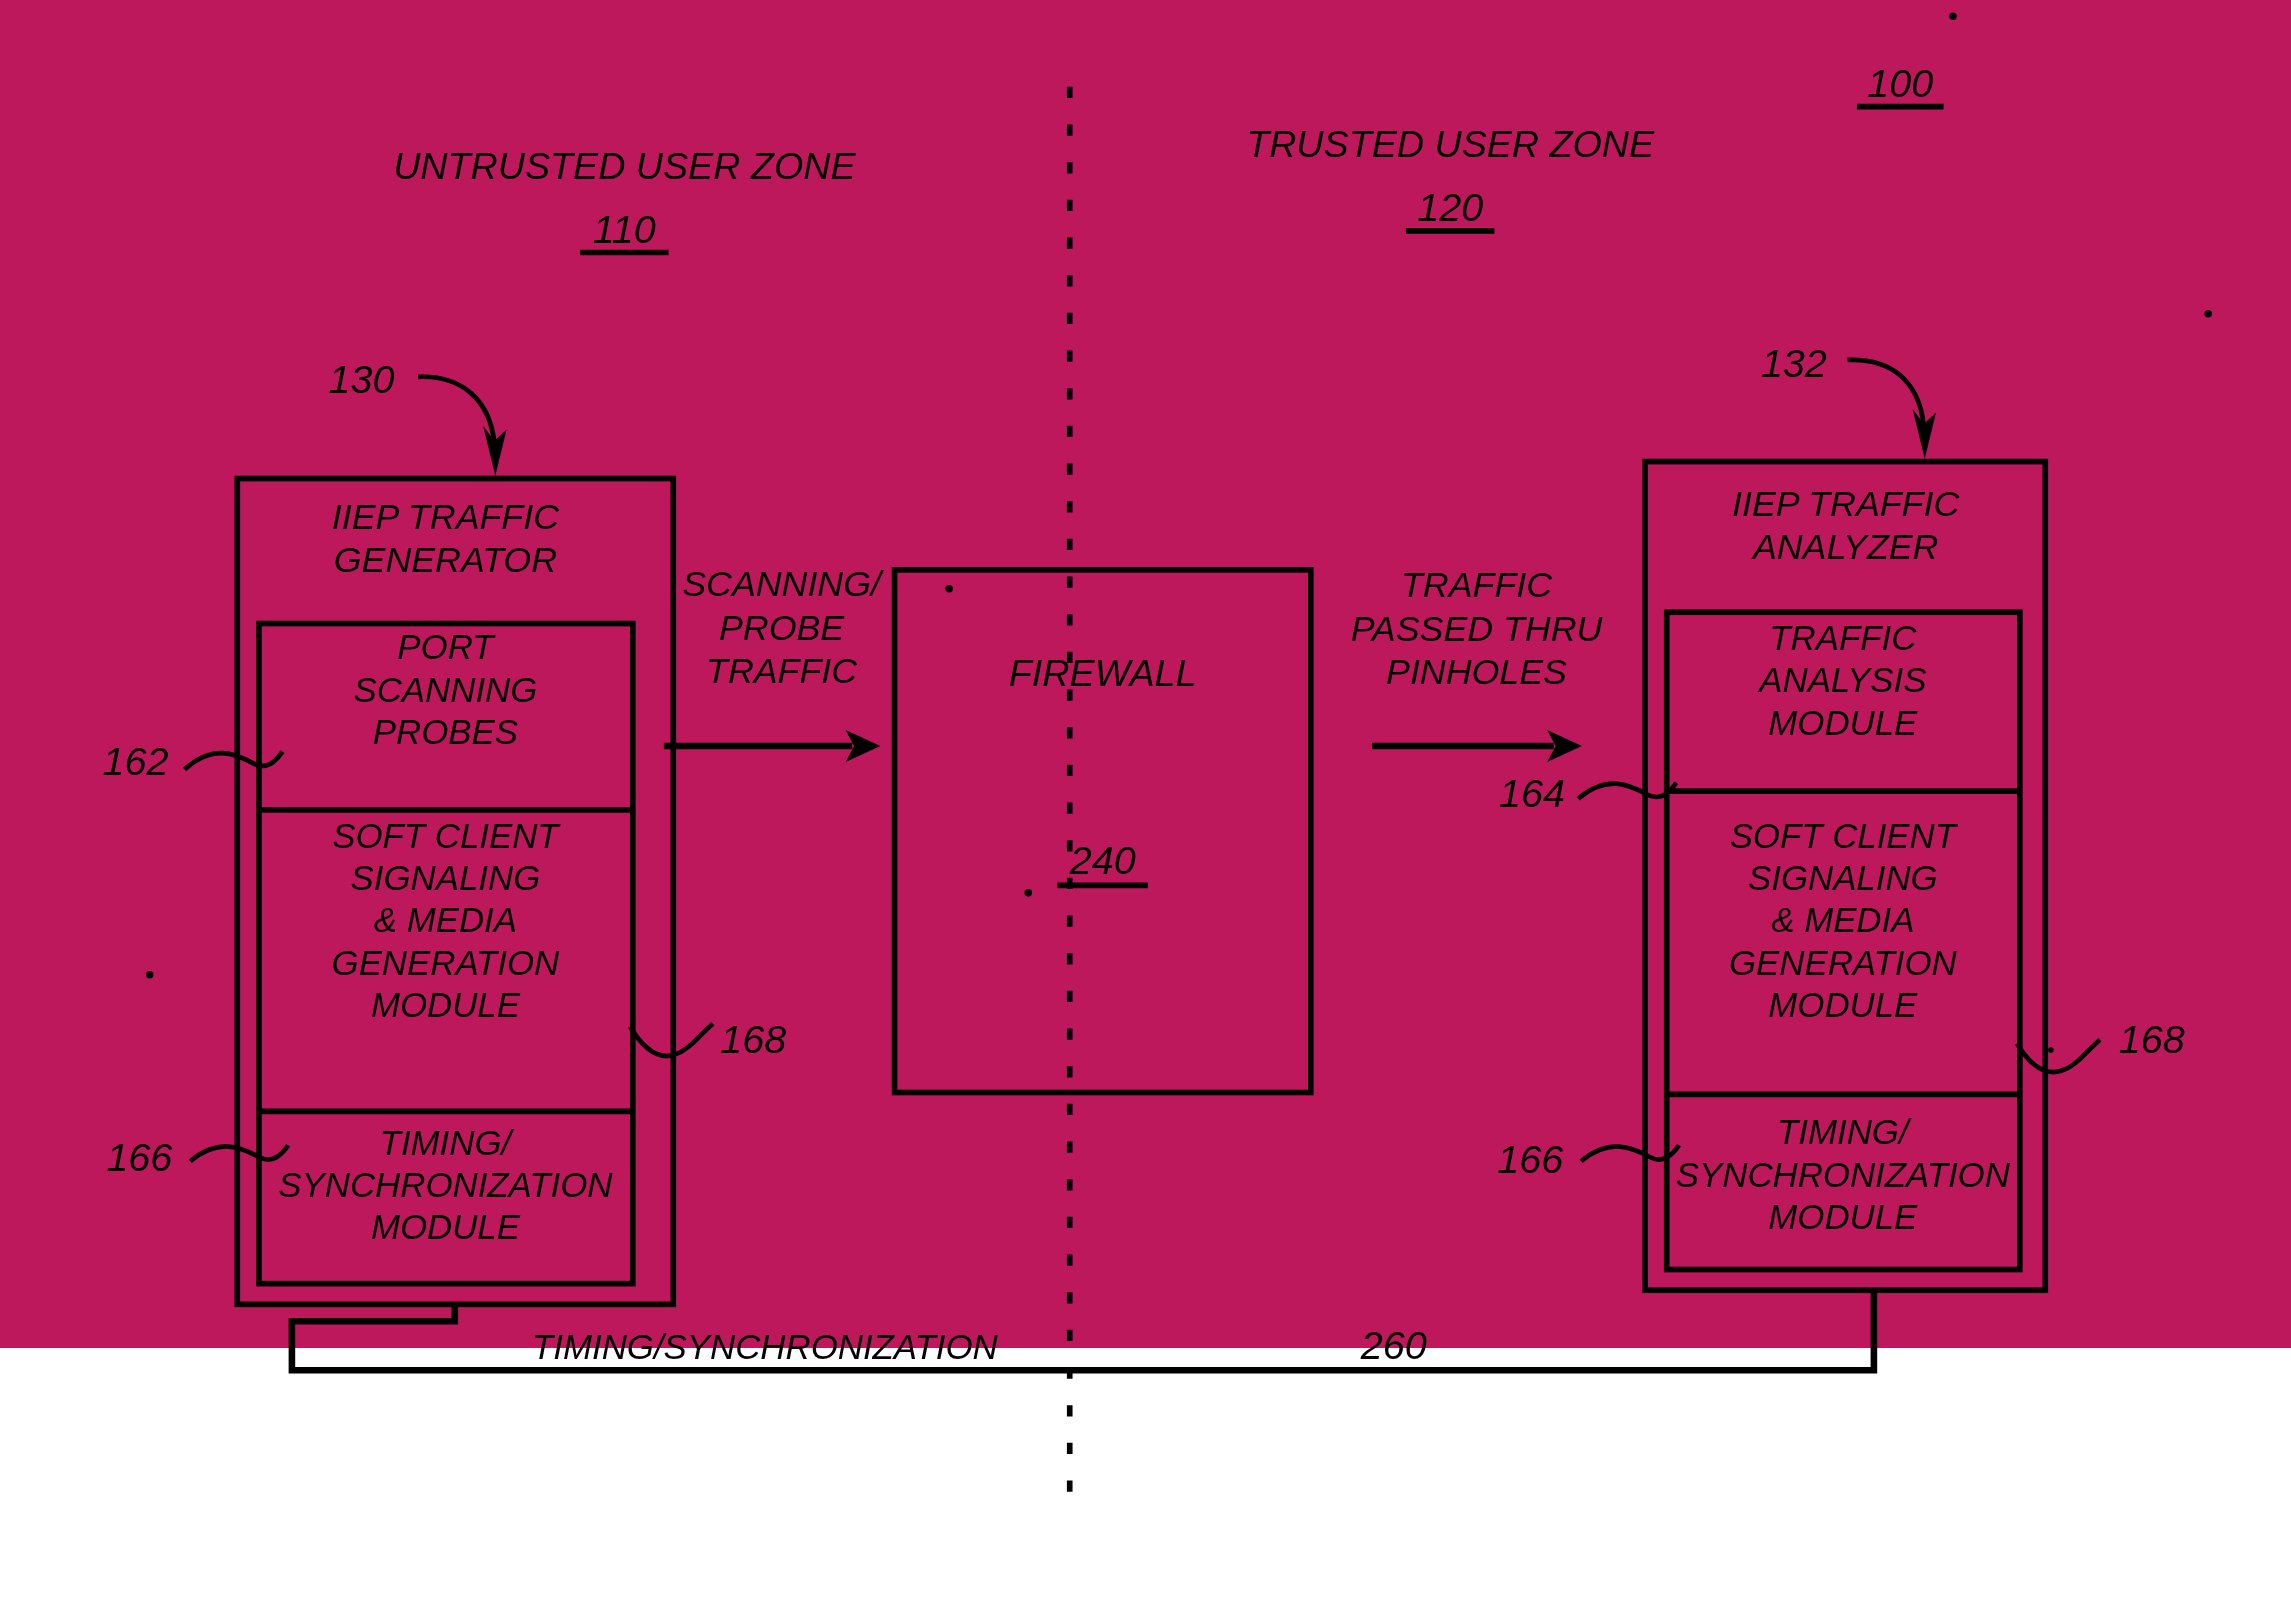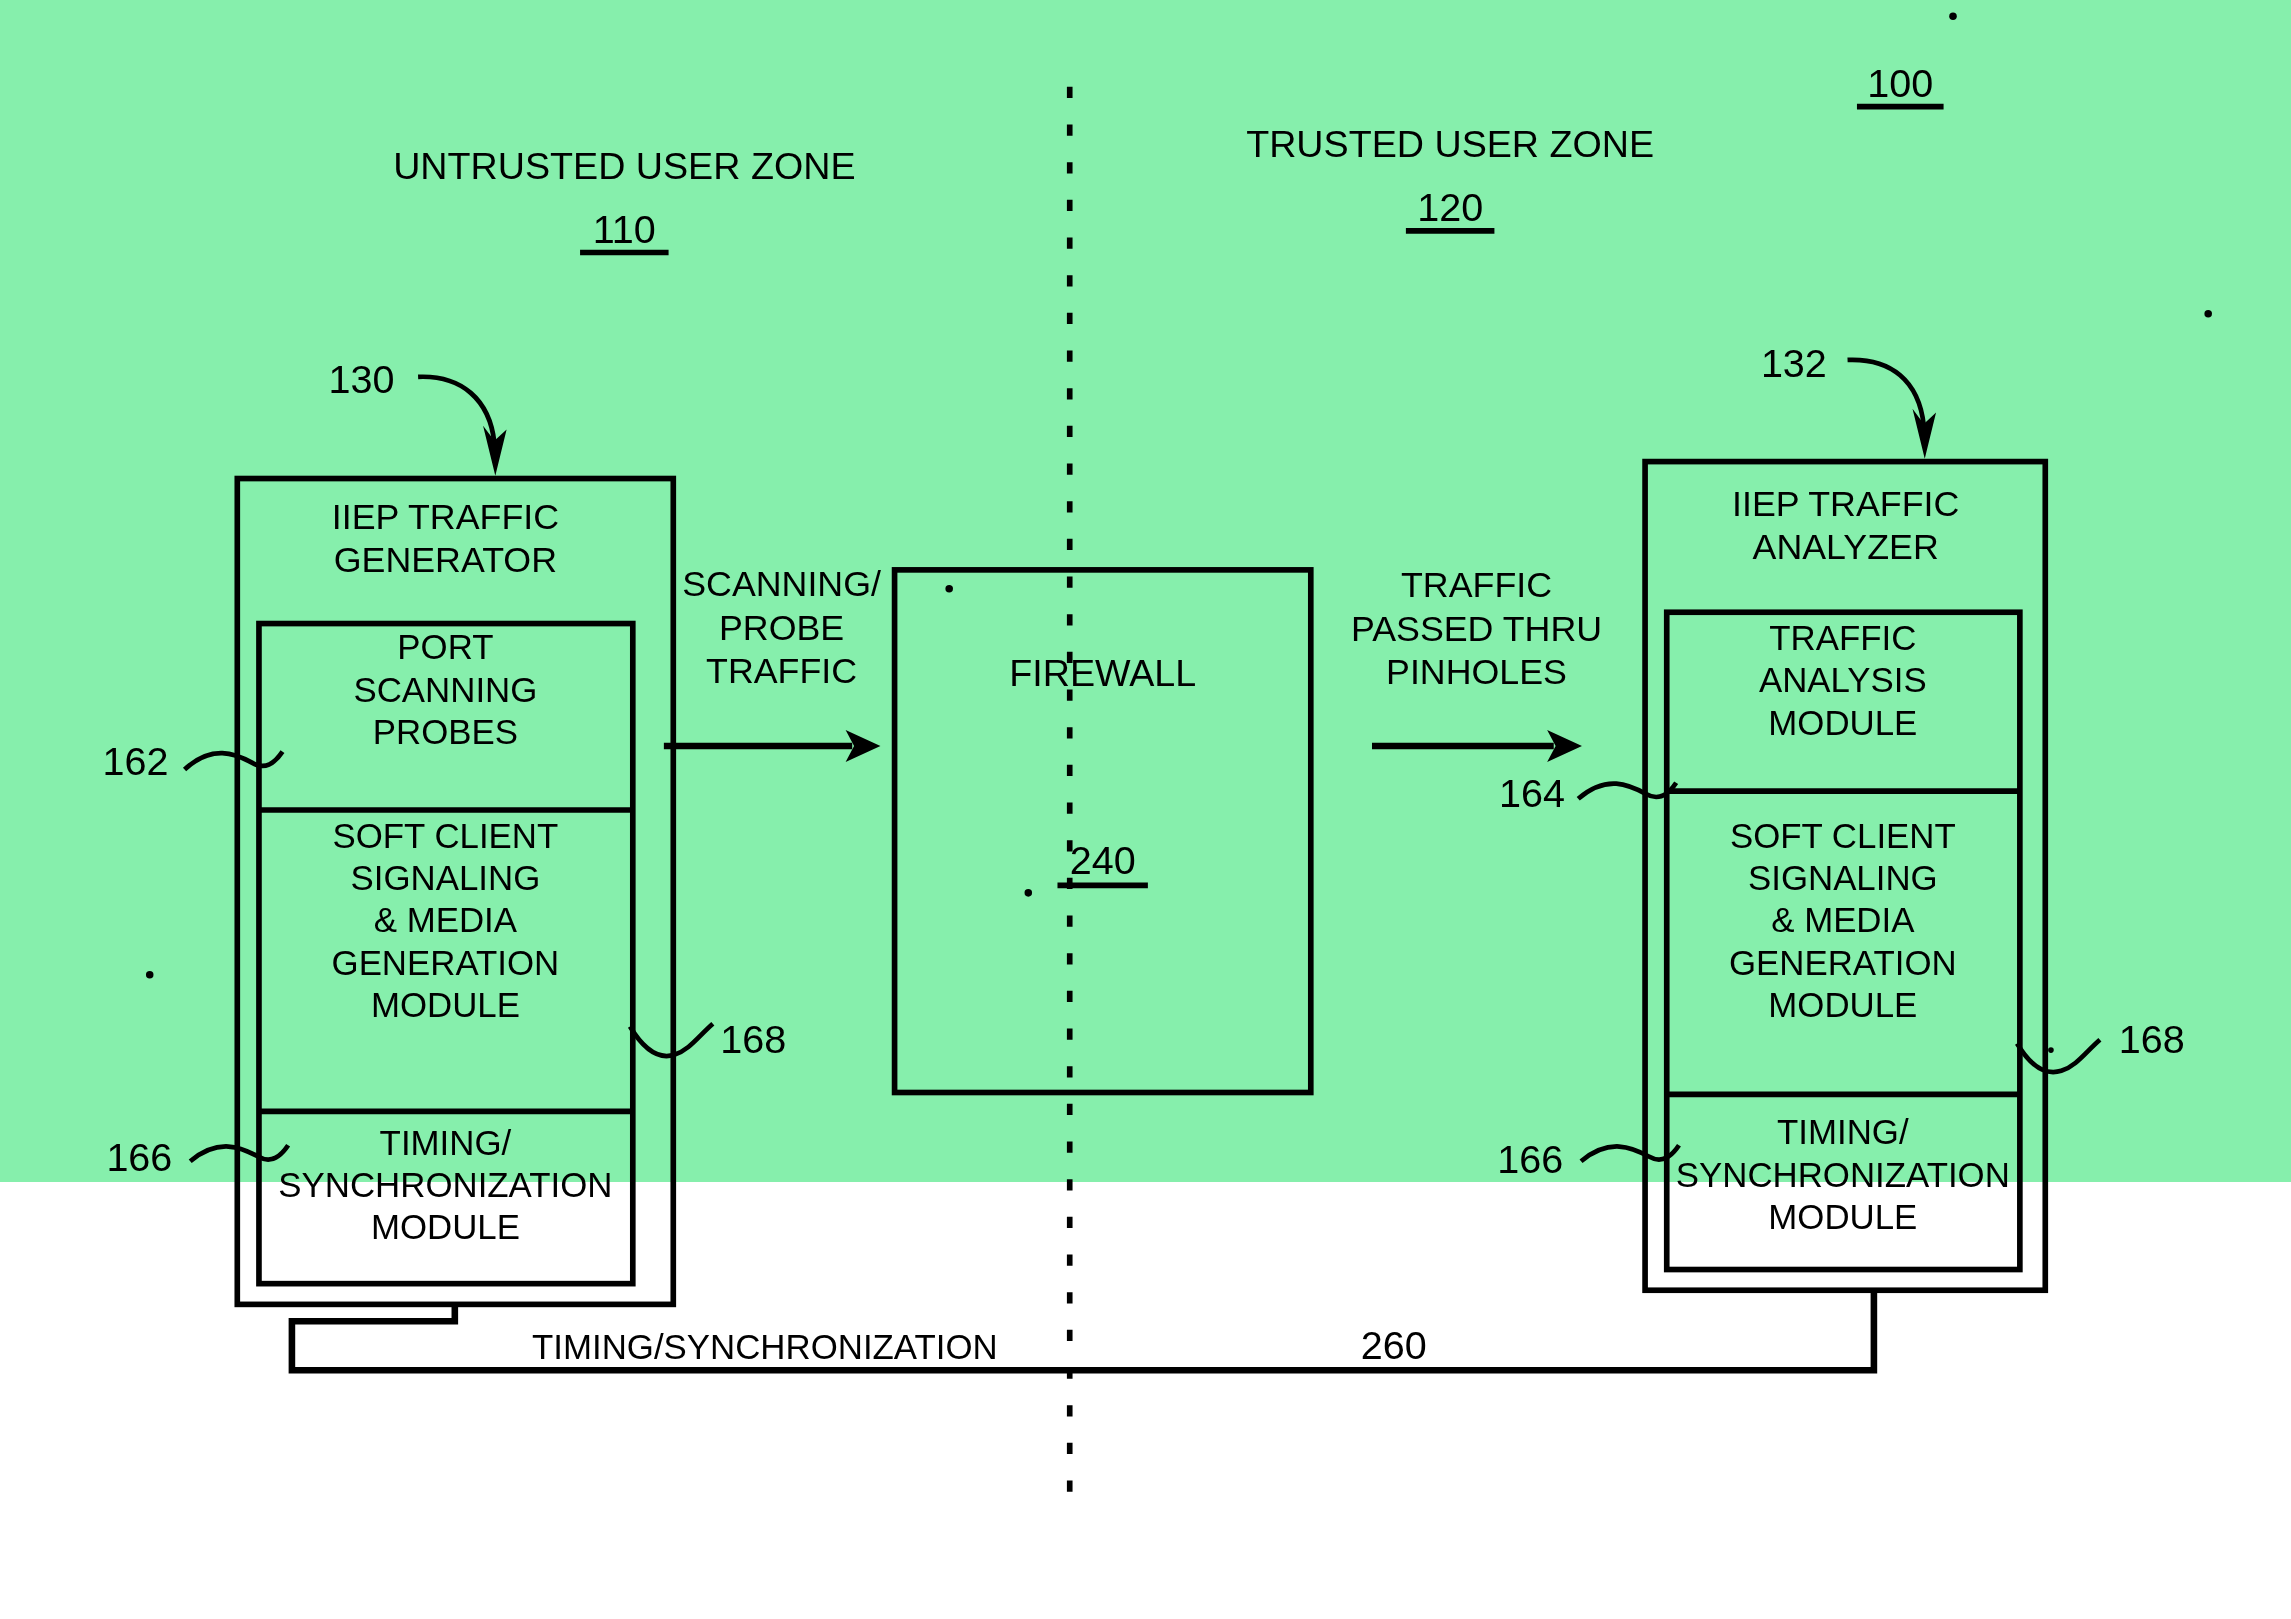--- a/index.html
+++ b/index.html
@@ -10,22 +10,23 @@
   body {
     width: 2292px;
     height: 1620px;
     font-family: "Liberation Sans", sans-serif;
     color: #000000;
     overflow: hidden;
   }
   #stage {
     position: relative;
     width: 2292px;
-    height: 1182px;
-    background: #86efac;
+    height: 1348px;
+    background: #be185d;
+    font-style: italic;
   }
   svg#figure {
     position: absolute;
     left: 0;
     top: 0;
     width: 2292px;
     height: 1620px;
   }
   .fig-text {
     font-family: "Liberation Sans", sans-serif;

